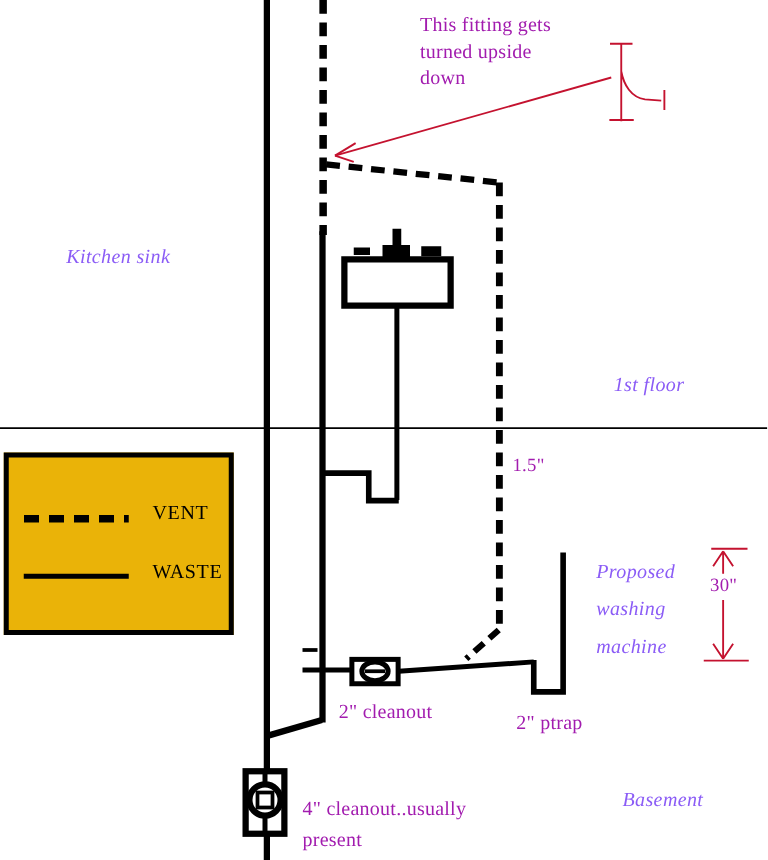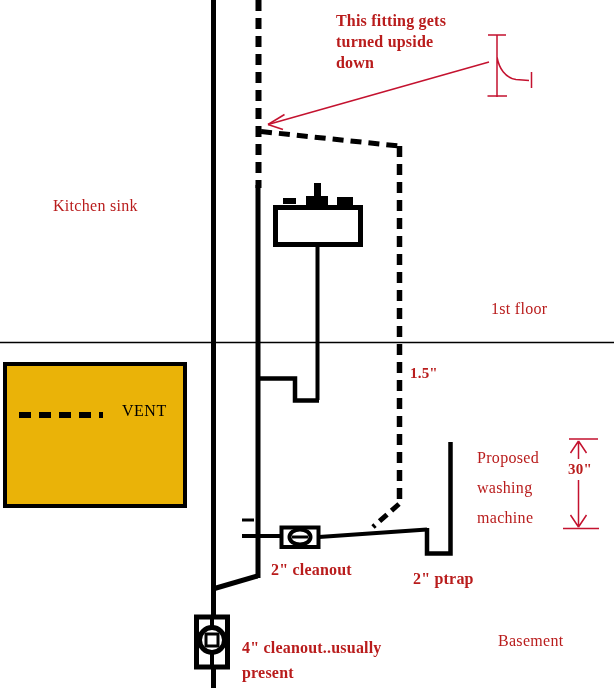--- a/index.html
+++ b/index.html
@@ -1,22 +1,22 @@
 <!DOCTYPE html>
 <html><head>
 <meta charset="utf-8">
 <style>
   html,body{margin:0;padding:0;background:#ffffff;}
   .canvas{
     position:relative;width:614px;height:688px;background:#ffffff;overflow:hidden;
     font-family:"Liberation Serif","DejaVu Serif",serif;
   }
   .canvas svg{position:absolute;left:0;top:0;}
-  .lbl{position:absolute;color:#b91c1c;font-size:16px;letter-spacing:.3px;white-space:pre-line;line-height:21px;}
-  .red{position:absolute;color:#b91c1c;font-weight:bold;font-size:16px;letter-spacing:.2px;white-space:pre-line;line-height:21px;}
+  .lbl{position:absolute;color:#8b5cf6;font-size:16px;letter-spacing:.3px;white-space:pre-line;line-height:21px;font-style:italic;}
+  .red{position:absolute;color:#a21caf;font-weight:normal;font-size:16px;letter-spacing:.2px;white-space:pre-line;line-height:21px;}
   .legend-box{
     position:absolute;left:3px;top:362px;width:176px;height:138px;
     border:4px solid #000000;background:#eab308;
   }
   .legend-row{position:absolute;left:0;width:100%;height:20px;}
   .legend-sample{position:absolute;left:12px;top:8px;width:84px;height:5px;}
   .sample-dashed{background:repeating-linear-gradient(90deg,#000 0 12px,transparent 12px 20px);height:6px;}
   .sample-solid{background:#000;height:4px;}
   .legend-label{position:absolute;left:115px;top:-2px;color:#000;font-size:16px;letter-spacing:.5px;}
 </style>
@@ -91,15 +91,19 @@
   <div class="lbl" style="left:477px;top:443px;line-height:30px;">Proposed
 washing
 machine</div>
   <div class="lbl" style="left:498px;top:630px;">Basement</div>
 
   <div class="legend-box">
     <div class="legend-row" style="top:38px;">
       <div class="legend-sample sample-dashed"></div>
       <span class="legend-label">VENT</span>
     </div>
+    <div class="legend-row" style="top:85px;">
+      <div class="legend-sample sample-solid"></div>
+      <span class="legend-label">WASTE</span>
+    </div>
   </div>
 
 </div>
 
 </body></html>

